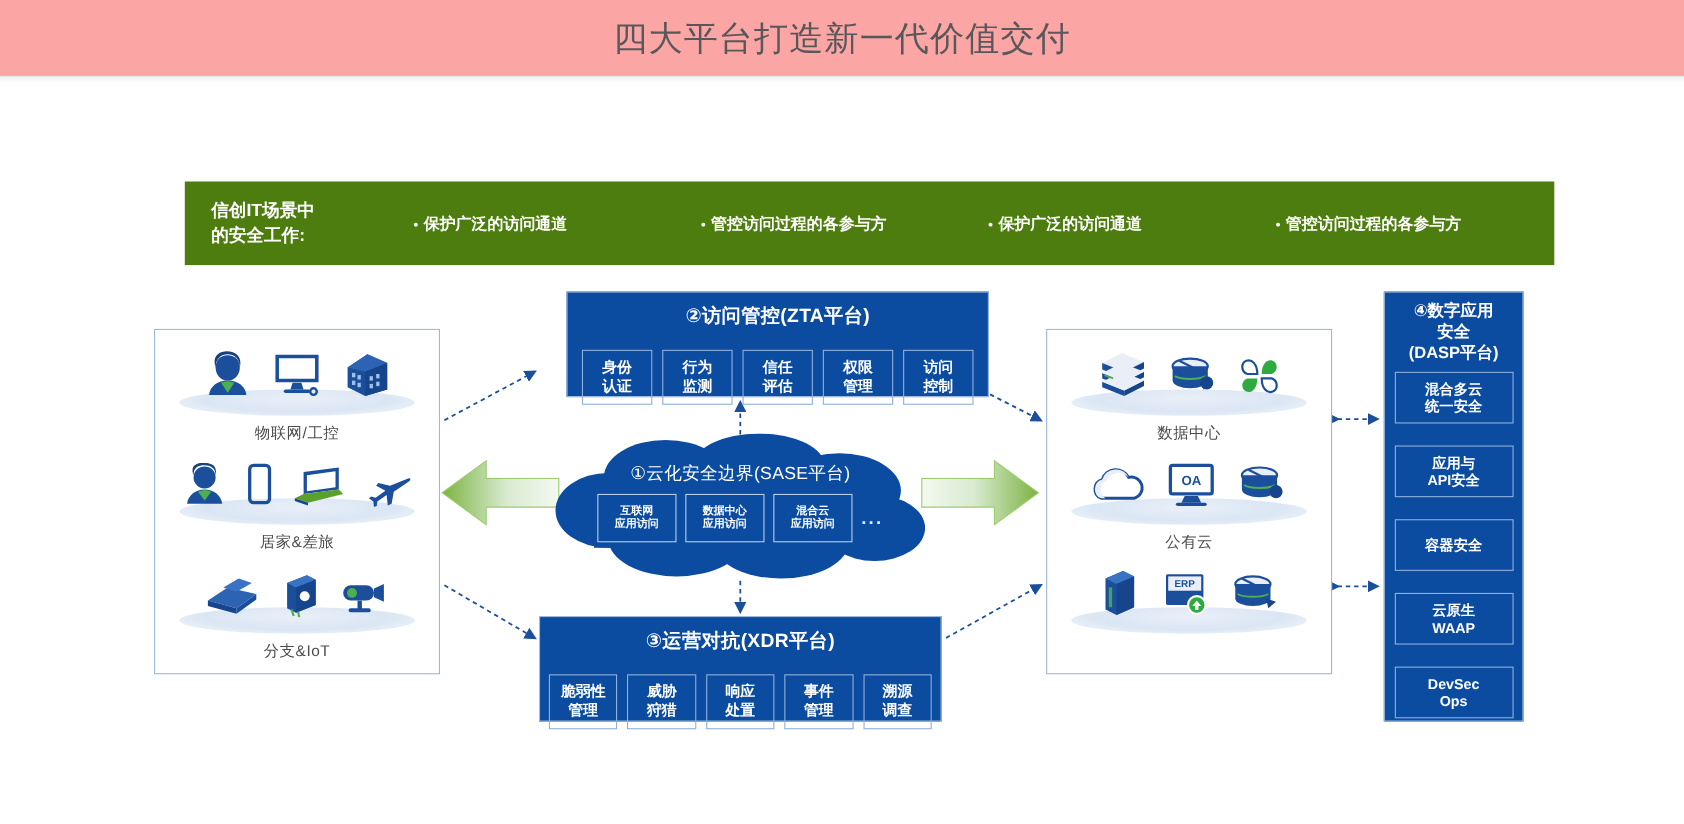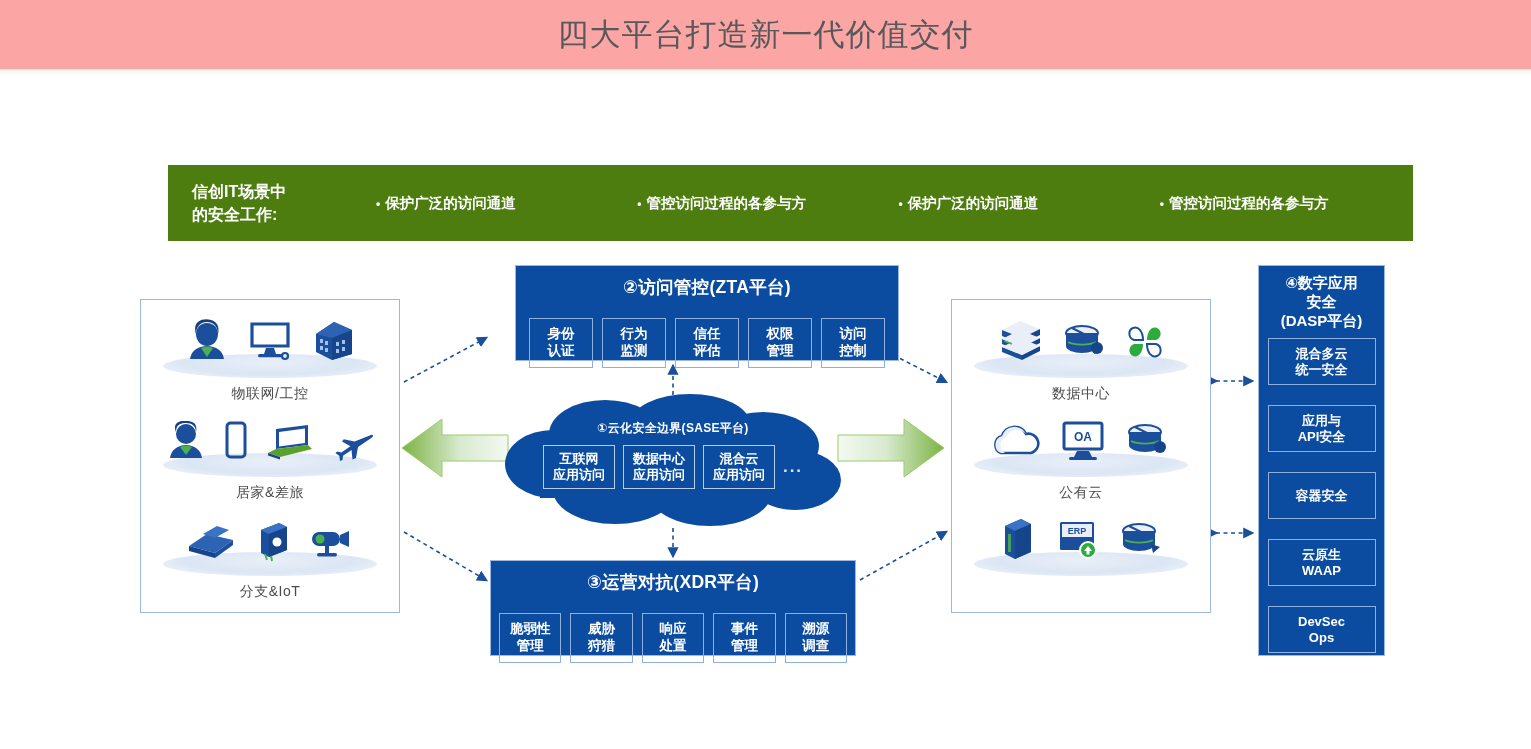--- a/index.html
+++ b/index.html
@@ -109,26 +109,26 @@
   }
 
   
   .cloud-wrap { position:absolute; left:495px; top:394px; width:356px; height:136px; }
   .cloud-svg { position:absolute; left:0; top:0; }
   .cloud-content {
     position:absolute; left:0; top:0; width:356px; height:136px;
     display:flex; flex-direction:column; align-items:center; justify-content:flex-start;
     padding-top:26px;
   }
-  .cloud-title { color:#fff; font-size:12px; font-weight:bold; letter-spacing:.3px; }
+  .cloud-title { color:#fff; font-size:16px; font-weight:normal; letter-spacing:.3px; }
   .cloud-cells { display:flex; align-items:center; gap:8px; margin-top:8px; }
   .cloud-cells .cell {
     width:72px; height:44px; border:1px solid #b8cde8; color:#fff;
     display:flex; flex-direction:column; align-items:center; justify-content:center;
-    font-size:13px; font-weight:bold; line-height:1.25; text-align:center;
+    font-size:10px; font-weight:bold; line-height:1.25; text-align:center;
   }
   .cloud-cells .ellip { color:#dbe7f7; font-size:17px; font-weight:bold; letter-spacing:2px;}
 
   
   .garrow { position:absolute; }
 
   
   .conn { position:absolute; left:0; top:0; pointer-events:none; }
 </style>
 </head>

